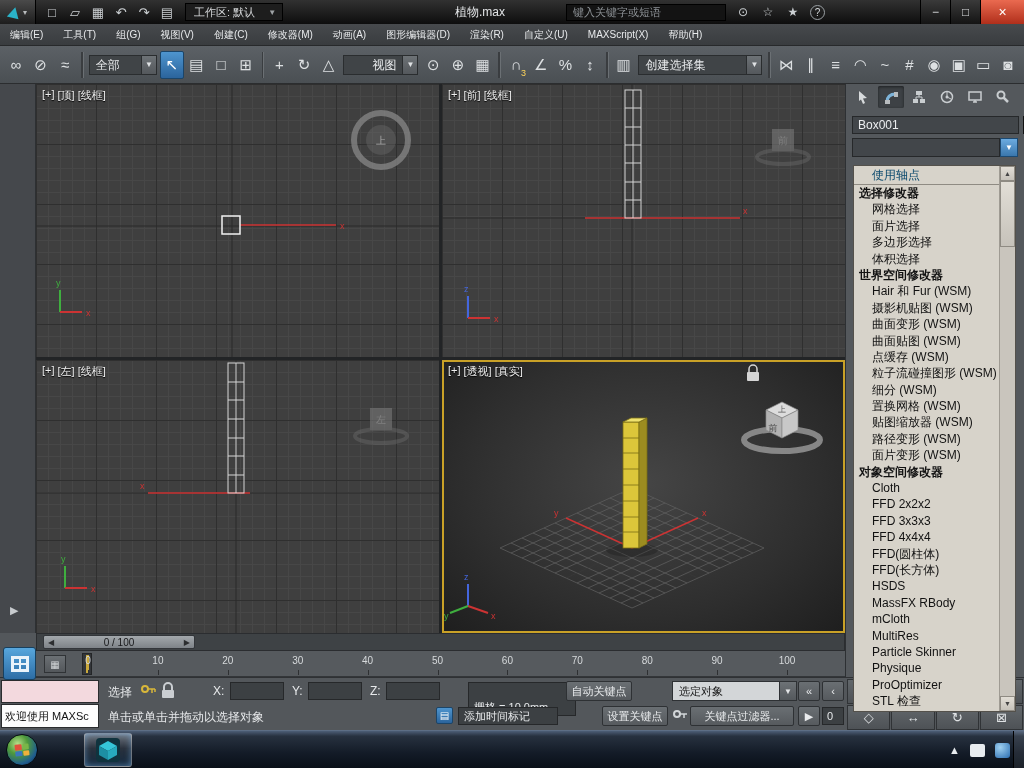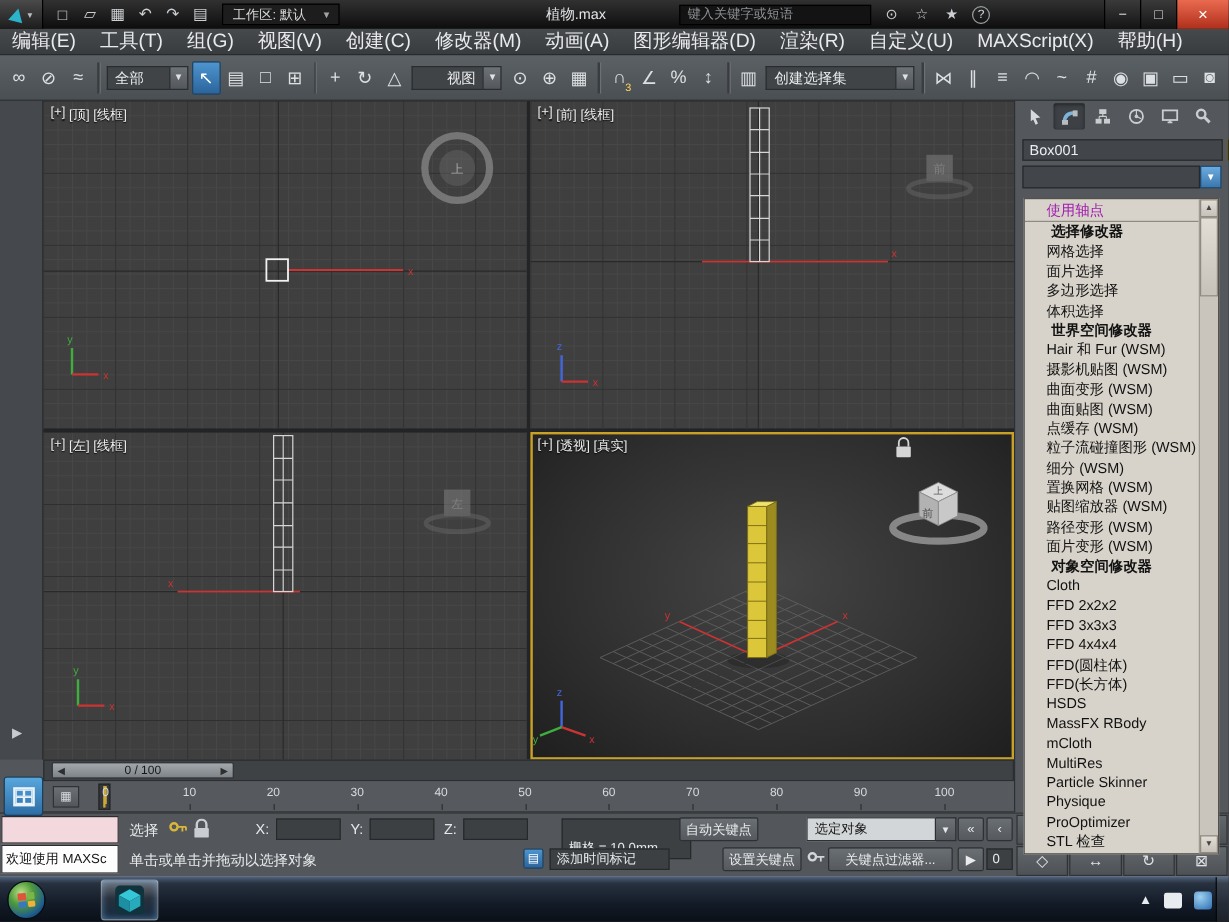--- a/index.html
+++ b/index.html
@@ -20,21 +20,21 @@
 #search-input{width:160px;height:17px;background:#131313;border:1px solid #000;color:#cfd3d6;font-size:11px;padding:0 6px;}
 #search-input::placeholder{color:#8d9296;}
 .tb-ico{color:#ccd0d3;font-size:12px;width:16px;text-align:center;}
 .help-circ{width:15px;height:15px;border:1px solid #9aa0a4;border-radius:50%;color:#d5d9dc;font-size:10px;display:flex;align-items:center;justify-content:center;}
 #win-btns{position:absolute;right:0;top:0;display:flex;height:24px;}
 .wbtn{width:30px;height:24px;display:flex;align-items:center;justify-content:center;color:#d8dadc;font-size:12px;background:linear-gradient(#3a3a3a,#141414);border-left:1px solid #000;}
 .wbtn.close{width:44px;background:linear-gradient(#ea6a50,#b02f1b);color:#fff;font-size:14px;}
 
 
 #menubar{position:absolute;left:0;top:24px;width:1024px;height:22px;background:linear-gradient(#474a4d,#393c3f);display:flex;border-bottom:1px solid #27292b;z-index:19;}
-.menu-item{padding:0 10px;line-height:21px;font-size:16px;color:#e8eaec;white-space:nowrap;}
+.menu-item{padding:0 10px;line-height:21px;font-size:10px;color:#e8eaec;white-space:nowrap;}
 
 
 #toolbar{position:absolute;left:0;top:46px;width:1024px;height:38px;background:linear-gradient(#5c6166,#4a4f53);border-bottom:1px solid #2b2d2f;display:flex;align-items:center;padding:0 4px;gap:1px;z-index:18;}
 .tbtn{position:relative;width:25px;height:28px;display:flex;align-items:center;justify-content:center;color:#dde0e2;font-size:15px;border-radius:2px;}
 .tbtn.active{background:linear-gradient(#4e95cf,#2b649c);border:1px solid #1b4569;color:#fff;}
 .tbtn .badge{position:absolute;right:2px;bottom:1px;font-size:9px;color:#ffd45a;}
 .tsep{width:2px;height:26px;margin:0 3px;background:#3a3d40;box-shadow:1px 0 0 #6b7074;}
 .tcombo{display:flex;align-items:center;height:20px;margin:0 2px;}
 .tcombo .val{background:#404447;border:1px solid #2a2d2f;border-right:none;color:#e9ebed;font-size:12px;height:20px;line-height:18px;padding:0 6px;white-space:nowrap;}
 .tcombo .arr{width:16px;height:20px;background:linear-gradient(#6d7276,#54585c);border:1px solid #2a2d2f;color:#dfe2e4;font-size:8px;display:flex;align-items:center;justify-content:center;}
@@ -59,23 +59,23 @@
 #name-row{display:flex;align-items:center;margin:6px 6px 4px 6px;}
 #obj-name{flex:1;height:18px;background:#42464a;border:1px solid #26282a;color:#eceef0;font-size:12px;padding:0 5px;font-family:inherit;}
 #obj-color{width:18px;height:18px;background:#f2d21f;border:1px solid #121212;margin-left:4px;}
 #mod-combo{display:flex;margin:2px 6px;}
 #mod-combo .mc-field{flex:1;height:19px;background:#42464a;border:1px solid #26282a;}
 #mod-combo .mc-arrow{width:18px;height:19px;background:linear-gradient(#6cabe0,#3a77ad);border:1px solid #1c4a73;color:#fff;font-size:8px;display:flex;align-items:center;justify-content:center;}
 
 
 #mod-dropdown{position:absolute;left:853px;top:165px;width:163px;height:547px;background:#d7d3ca;border:1px solid #54514b;z-index:40;display:flex;}
 #mod-items{flex:1;overflow:hidden;}
-#mod-top-item{height:19px;line-height:19px;font-size:12px;color:#a21caf;padding-left:18px;border-bottom:1px solid #8f8b83;white-space:nowrap;}
+#mod-top-item{height:19px;line-height:19px;font-size:12px;color:#0c4a6e;padding-left:18px;border-bottom:1px solid #8f8b83;white-space:nowrap;}
 .mod-item{height:16.4px;line-height:16.4px;font-size:12px;color:#121212;padding-left:18px;white-space:nowrap;overflow:hidden;}
-.mod-item.header{font-weight:bold;padding-left:22px;}
+.mod-item.header{font-weight:bold;padding-left:5px;}
 #mod-scroll{width:16px;background:#c9c5bd;border-left:1px solid #9f9b93;display:flex;flex-direction:column;}
 .dsb-arrow{height:15px;background:linear-gradient(#e2ded6,#c6c2ba);border:1px solid #8f8b83;font-size:7px;color:#444;display:flex;align-items:center;justify-content:center;}
 #dsb-track{flex:1;position:relative;}
 #dsb-thumb{position:absolute;top:0;left:0;right:0;height:66px;background:linear-gradient(#e2ded6,#c6c2ba);border:1px solid #8f8b83;}
 
 
 #timeslider{position:absolute;left:36px;top:633px;width:809px;height:18px;background:#3e4245;border:1px solid #2b2d30;display:flex;align-items:center;}
 #ts-handle{margin-left:6px;width:152px;height:14px;background:linear-gradient(#a3a8ac,#7e8density 86);background:linear-gradient(#a3a8ac,#7e8388);border:1px solid #33363a;border-radius:2px;display:flex;align-items:center;justify-content:space-between;padding:0 4px;color:#17181a;font-size:10px;}
 #ts-handle .cap{font-size:8px;color:#2c2e30;}
 #trackbar{position:absolute;left:36px;top:651px;width:809px;height:26px;background:#565a5e;border-bottom:1px solid #333639;}

